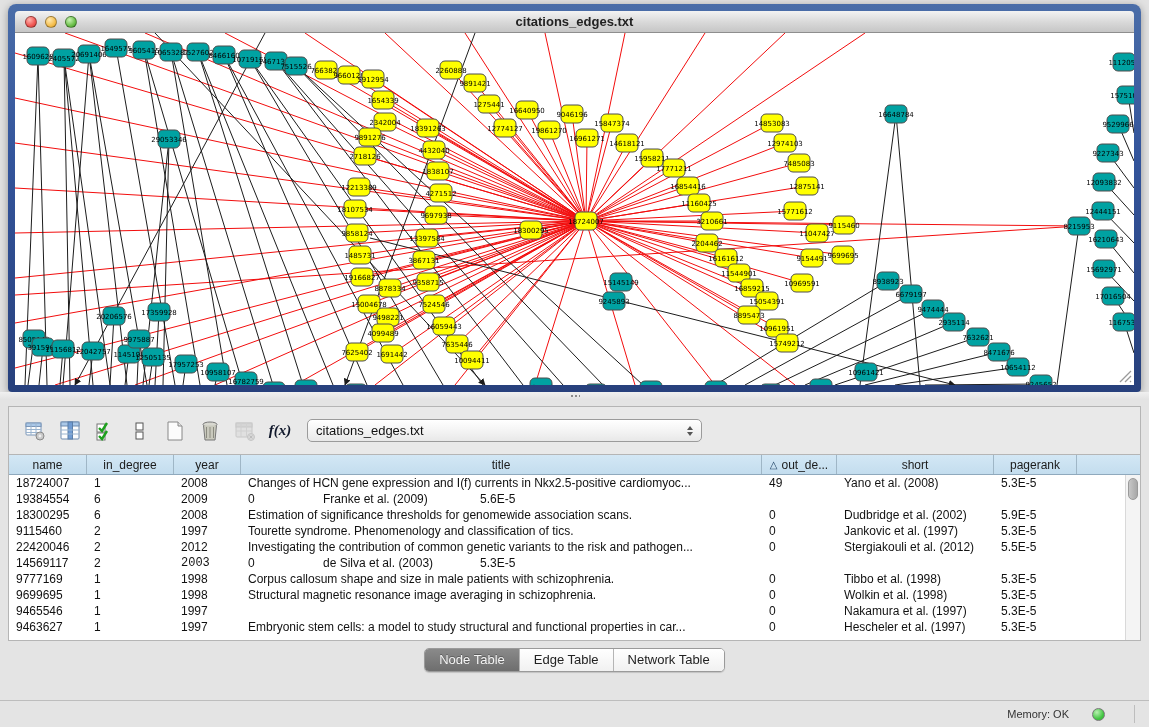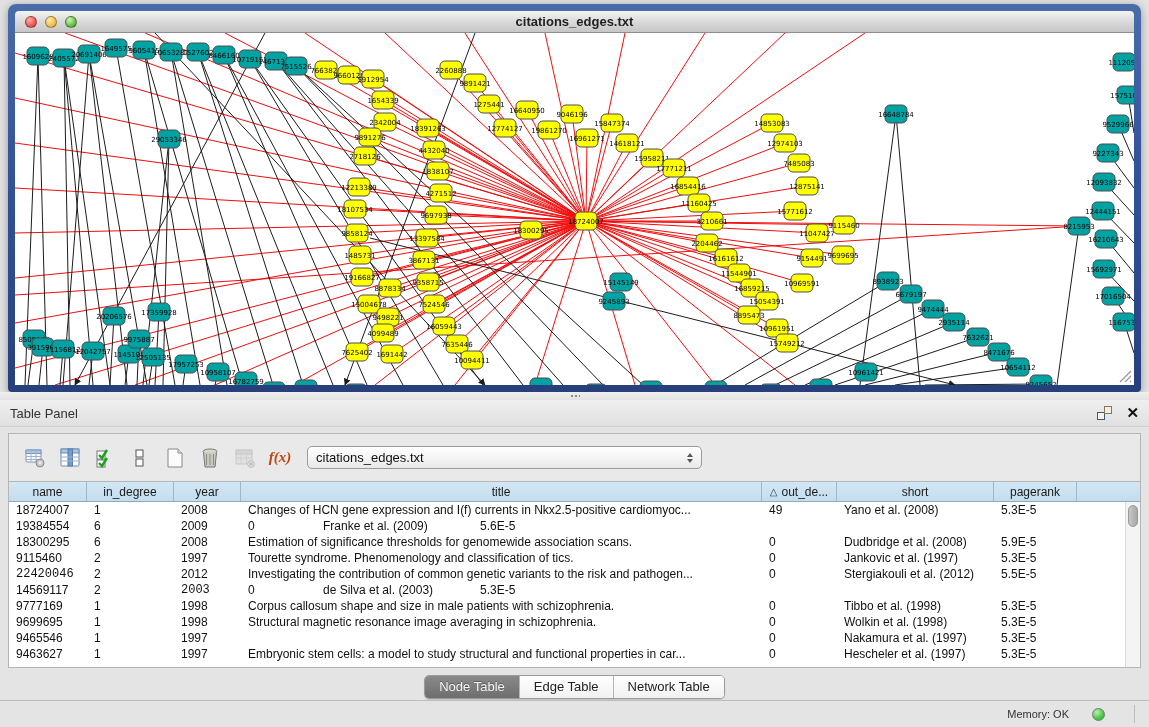--- a/index.html
+++ b/index.html
@@ -36,21 +36,21 @@
   .panel-header .spacer { flex:1; }
   .float-icon { width:15px; height:14px; position:relative; margin-right:14px; cursor:pointer; }
   .float-icon .sq1 { position:absolute; left:0; bottom:0; width:8px; height:8px; border:1px solid #40557f; background:#f4f4f4; }
   .float-icon .sq2 { position:absolute; right:0; top:0; width:8px; height:8px; border:1px solid #8a7a45; background:#eee; }
   .close-icon { font-size:15px; font-weight:bold; color:#111; cursor:pointer; line-height:14px; }
 
   .panel-box { margin:6px 8px 0 8px; border:1px solid #b5b5b5; background:#e9e9e9; }
   .toolbar { height:47px; display:flex; align-items:center; padding:0 12px; gap:7px; }
   .tool-btn { width:28px; height:28px; display:flex; align-items:center; justify-content:center; cursor:pointer; border-radius:4px; }
   .tool-btn.disabled { opacity:.45; cursor:default; }
-  .fx { font-family:"Liberation Serif", serif; font-style:italic; font-weight:bold; font-size:15px; color:#c2410c; }
+  .fx { font-family:"Liberation Serif", serif; font-style:italic; font-weight:bold; font-size:15px; color:#0f172a; }
   .combo { margin-left:6px; width:395px; height:23px; border:1px solid #9b9b9b; border-radius:5px;
     background:linear-gradient(180deg,#ffffff,#f2f2f2 60%,#e8e8e8); display:flex; align-items:center; padding:0 8px;
     font-size:13px; color:#111; cursor:pointer; box-shadow:inset 0 1px 0 #fff; }
   .combo .val { flex:1; }
   .combo .arrows { display:flex; flex-direction:column; gap:2px; align-items:center; }
   .combo .arrows i { width:0; height:0; border-left:3.5px solid transparent; border-right:3.5px solid transparent; display:block; }
   .combo .arrows i.up { border-bottom:4px solid #555; }
   .combo .arrows i.down { border-top:4px solid #555; }
 
   .table-wrap { border-top:1px solid #b5b5b5; background:#fff; height:186px; position:relative; display:flex; flex-direction:column; }
@@ -751,29 +751,20 @@
       </svg>
     </div>
   </div>
 </div>
 
 <div class="splitter">
   <span class="splitter-handle"></span>
 </div>
 
 <div class="table-panel">
-  <div class="panel-header">
-    <span class="panel-title">Table Panel</span>
-    <span class="spacer"></span>
-    <span class="float-icon">
-        <span class="sq1"></span>
-        <span class="sq2"></span>
-      </span>
-    <span class="close-icon">✕</span>
-  </div>
 
   <div class="panel-box">
     <div class="toolbar">
       <span class="tool-btn">
         <svg class="icon16" viewBox="0 0 22 22">
             <rect x="2" y="3" width="15" height="12" rx="1" fill="#fdfdfd" stroke="#7b96b8"></rect>
             <rect x="2" y="3" width="15" height="3.5" fill="#aac8e8" stroke="#7b96b8"></rect>
             <path d="M2 9.5h15M2 12.5h15M7 3v12M12 3v12" stroke="#9ab4cf" stroke-width="1"></path>
             <circle cx="16" cy="16" r="4" fill="#c9c9c9" stroke="#8a8a8a"></circle>
             <circle cx="16" cy="16" r="1.4" fill="#efefef"></circle>
@@ -878,34 +869,34 @@
             <div class="td" style="width: 75px; flex: 0 0 75px;">0</div>
             <div class="td" style="width: 157px; flex: 0 0 157px;">Franke et al. (2009)</div>
             <div class="td" style="width: 83px; flex: 0 0 83px;">5.6E-5</div>
           </div>
           <div class="tr">
             <div class="td" style="width: 78px; flex: 0 0 78px;">18300295</div>
             <div class="td" style="width: 87px; flex: 0 0 87px;">6</div>
             <div class="td" style="width: 67px; flex: 0 0 67px;">2008</div>
             <div class="td" style="width: 521px; flex: 0 0 521px;">Estimation of significance thresholds for genomewide association scans.</div>
             <div class="td" style="width: 75px; flex: 0 0 75px;">0</div>
-            <div class="td" style="width: 157px; flex: 0 0 157px;">Dudbridge et al. (2008)</div>
+            <div class="td" style="width: 157px; flex: 0 0 157px;">Dudbridge et al. (2002)</div>
             <div class="td" style="width: 83px; flex: 0 0 83px;">5.9E-5</div>
           </div>
           <div class="tr">
             <div class="td" style="width: 78px; flex: 0 0 78px;">9115460</div>
             <div class="td" style="width: 87px; flex: 0 0 87px;">2</div>
             <div class="td" style="width: 67px; flex: 0 0 67px;">1997</div>
             <div class="td" style="width: 521px; flex: 0 0 521px;">Tourette syndrome. Phenomenology and classification of tics.</div>
             <div class="td" style="width: 75px; flex: 0 0 75px;">0</div>
             <div class="td" style="width: 157px; flex: 0 0 157px;">Jankovic et al. (1997)</div>
             <div class="td" style="width: 83px; flex: 0 0 83px;">5.3E-5</div>
           </div>
           <div class="tr">
-            <div class="td" style="width: 78px; flex: 0 0 78px; font-family: Liberation Mono, monospace;">22420046</div>
+            <div class="td" style="width: 78px; flex: 0 0 78px;">22420046</div>
             <div class="td" style="width: 87px; flex: 0 0 87px;">2</div>
             <div class="td" style="width: 67px; flex: 0 0 67px;">2012</div>
             <div class="td" style="width: 521px; flex: 0 0 521px;">Investigating the contribution of common genetic variants to the risk and pathogen...</div>
             <div class="td" style="width: 75px; flex: 0 0 75px;">0</div>
             <div class="td" style="width: 157px; flex: 0 0 157px;">Stergiakouli et al. (2012)</div>
             <div class="td" style="width: 83px; flex: 0 0 83px;">5.5E-5</div>
           </div>
           <div class="tr">
             <div class="td" style="width: 78px; flex: 0 0 78px;">14569117</div>
             <div class="td" style="width: 87px; flex: 0 0 87px;">2</div>

